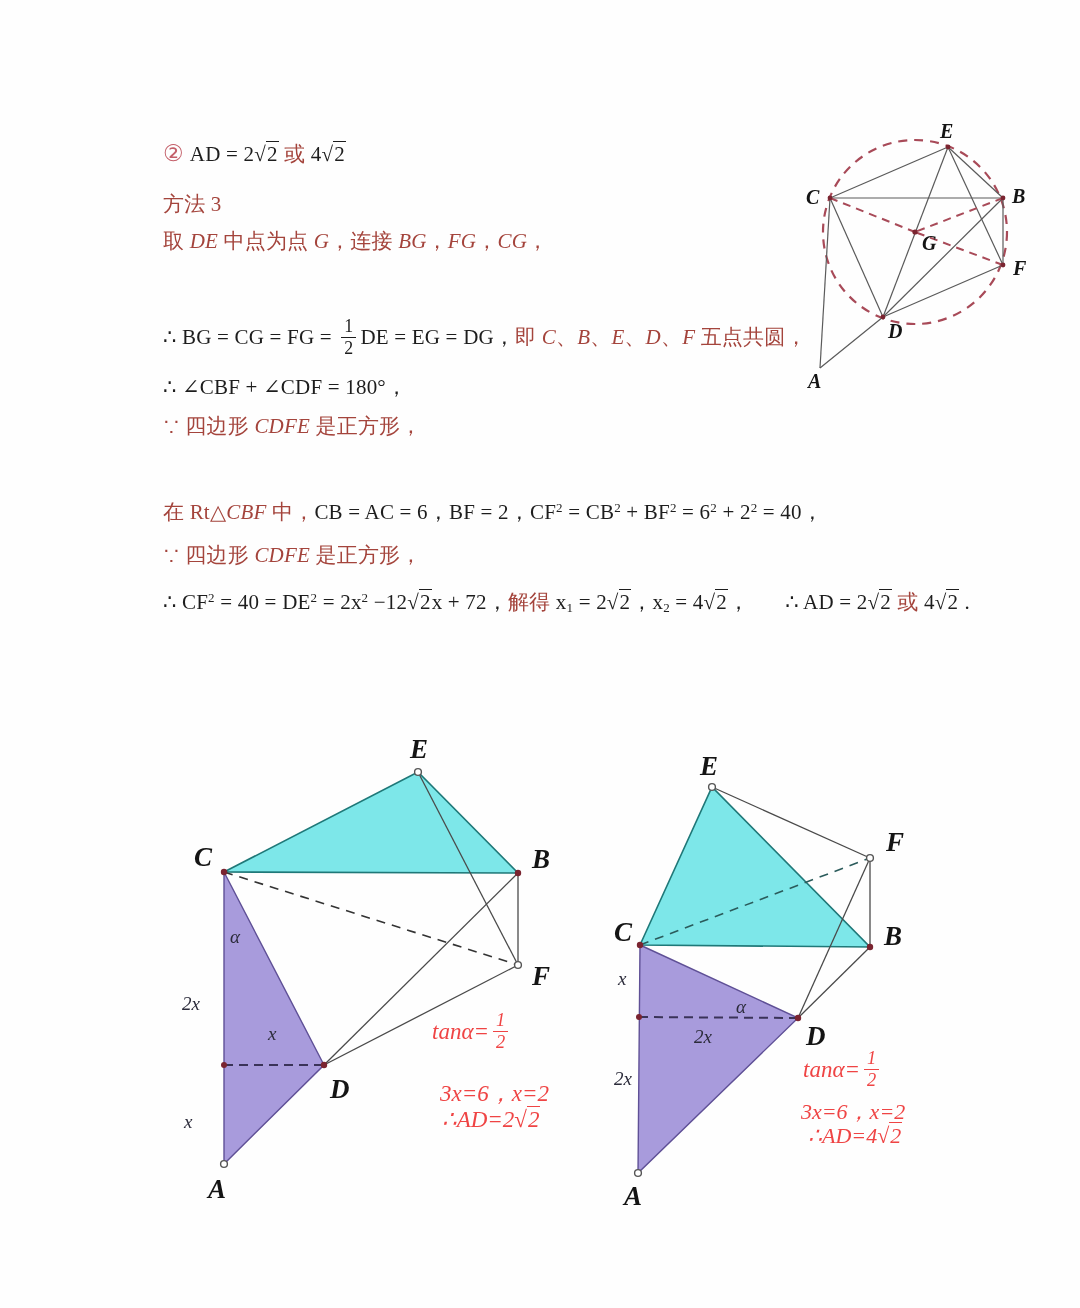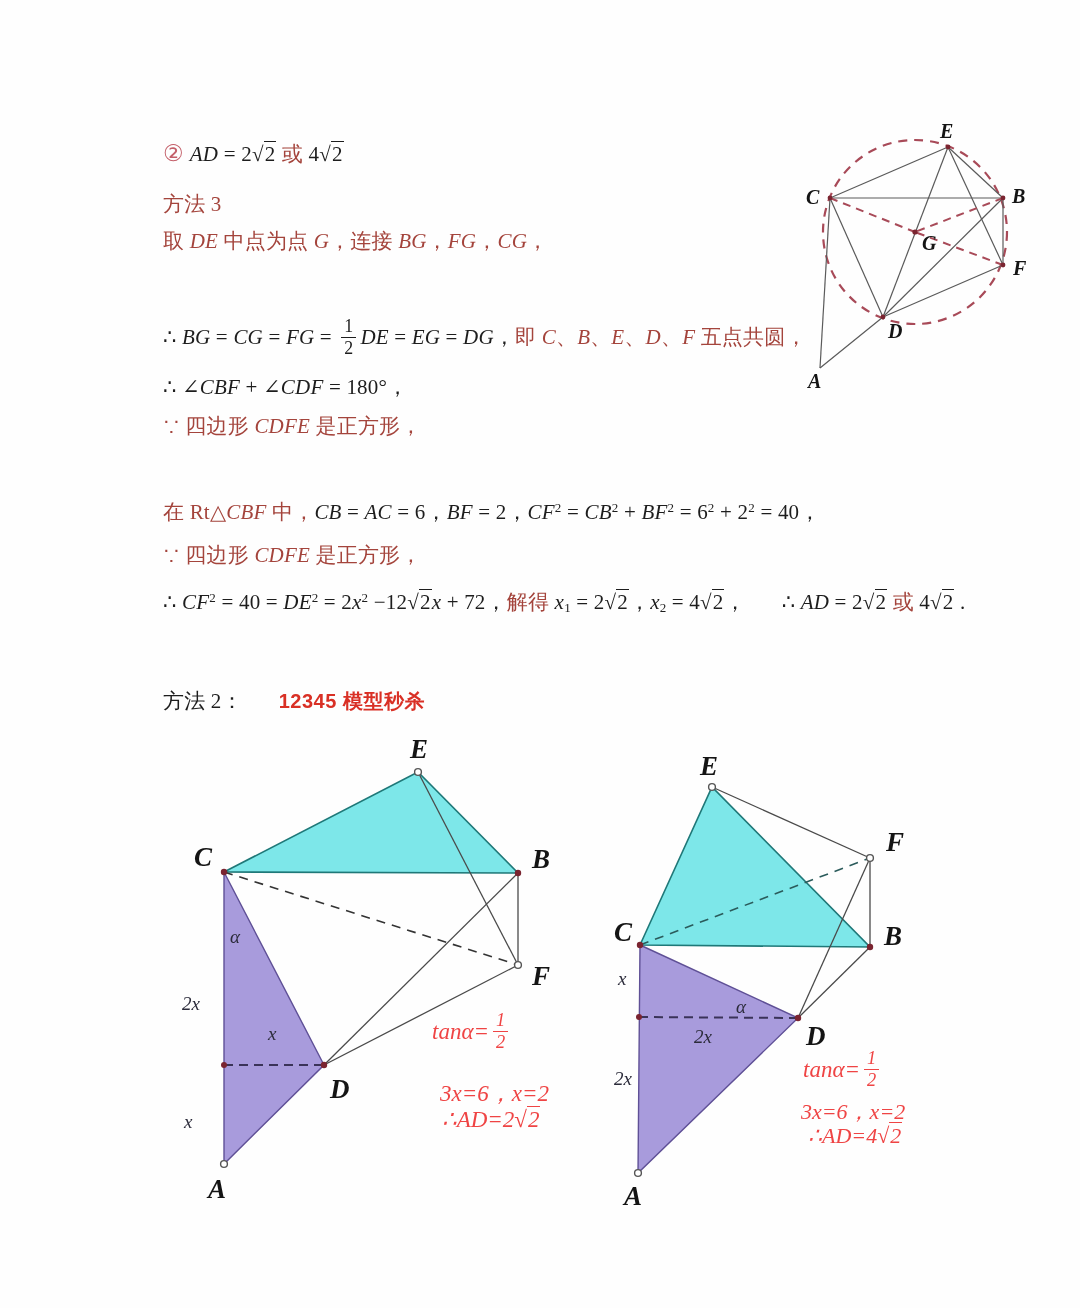--- a/index.html
+++ b/index.html
@@ -1,20 +1,20 @@
 <!DOCTYPE html>
 <html><head>
 <meta charset="utf-8">
 <style>
   html,body{margin:0;padding:0;background:#e9e9e9;}
   .page{position:relative;width:1080px;height:1308px;background:#fefefe;overflow:hidden;
         font-family:"Liberation Serif","DejaVu Serif",serif;color:#1d1d1d;margin:0 auto;}
   .line{position:absolute;left:163px;white-space:nowrap;font-size:21px;letter-spacing:.2px;}
   .line span{white-space:pre;}
-  .mi{font-style:italic;}
+  .mi{}
   .red{color:#a4443c;}
   .redmi{color:#a4443c;font-style:italic;}
   .red2{color:#d93025;font-weight:bold;font-family:"Liberation Sans","DejaVu Sans",sans-serif;font-size:20px;letter-spacing:.5px;}
   .circ{color:#c4606a;font-size:23px;margin-right:6px;}
   .sup{font-size:.62em;position:relative;top:-.55em;}
   .sub{font-size:.62em;position:relative;top:.25em;}
   .gap{display:inline-block;width:36px;}
   .frac{display:inline-flex;flex-direction:column;vertical-align:middle;text-align:center;
         font-size:.85em;line-height:1.15;margin:0 4px;transform:translateY(-2px);}
   .frac .fn{border-bottom:1.4px solid currentColor;padding:0 3px;display:block;}
@@ -37,21 +37,20 @@
   <div class="line" style="top:140px"><span class="circ">②</span><span class="mi">AD</span><span> = 2</span><span class="sqrt"><span class="sign">√</span><span class="rad">2</span></span><span class="red"> 或 </span><span>4</span><span class="sqrt"><span class="sign">√</span><span class="rad">2</span></span></div>
   <div class="line" style="top:190px"><span class="red">方法 3</span></div>
   <div class="line" style="top:227px"><span class="red">取 </span><span class="redmi">DE</span><span class="red"> 中点为点 </span><span class="redmi">G</span><span class="red">，连接 </span><span class="redmi">BG</span><span class="red">，</span><span class="redmi">FG</span><span class="red">，</span><span class="redmi">CG</span><span class="red">，</span></div>
   <div class="line" style="top:318px"><span>∴ </span><span class="mi">BG</span><span> = </span><span class="mi">CG</span><span> = </span><span class="mi">FG</span><span> = </span><span class="frac"><span class="fn">1</span><span class="fd">2</span></span><span class="mi">DE</span><span> = </span><span class="mi">EG</span><span> = </span><span class="mi">DG</span><span>，</span><span class="red">即 </span><span class="redmi">C</span><span class="red">、</span><span class="redmi">B</span><span class="red">、</span><span class="redmi">E</span><span class="red">、</span><span class="redmi">D</span><span class="red">、</span><span class="redmi">F</span><span class="red"> 五点共圆，</span></div>
   <div class="line" style="top:373px"><span>∴ ∠</span><span class="mi">CBF</span><span> + ∠</span><span class="mi">CDF</span><span> = 180°，</span></div>
   <div class="line" style="top:412px"><span class="red">∵ 四边形 </span><span class="redmi">CDFE</span><span class="red"> 是正方形，</span></div>
   <div class="line" style="top:498px"><span class="red">在 Rt△</span><span class="redmi">CBF</span><span class="red"> 中，</span><span class="mi">CB</span><span> = </span><span class="mi">AC</span><span> = 6，</span><span class="mi">BF</span><span> = 2，</span><span class="mi">CF</span><span class="sup">2</span><span> = </span><span class="mi">CB</span><span class="sup">2</span><span> + </span><span class="mi">BF</span><span class="sup">2</span><span> = 6</span><span class="sup">2</span><span> + 2</span><span class="sup">2</span><span> = 40，</span></div>
   <div class="line" style="top:541px"><span class="red">∵ 四边形 </span><span class="redmi">CDFE</span><span class="red"> 是正方形，</span></div>
   <div class="line" style="top:588px"><span>∴ </span><span class="mi">CF</span><span class="sup">2</span><span> = 40 = </span><span class="mi">DE</span><span class="sup">2</span><span> = 2</span><span class="mi">x</span><span class="sup">2</span><span> −12</span><span class="sqrt"><span class="sign">√</span><span class="rad">2</span></span><span class="mi">x</span><span> + 72，</span><span class="red">解得 </span><span class="mi">x</span><span class="sub">1</span><span> = 2</span><span class="sqrt"><span class="sign">√</span><span class="rad">2</span></span><span>，</span><span class="mi">x</span><span class="sub">2</span><span> = 4</span><span class="sqrt"><span class="sign">√</span><span class="rad">2</span></span><span>，</span><span class="gap"> </span><span>∴ </span><span class="mi">AD</span><span> = 2</span><span class="sqrt"><span class="sign">√</span><span class="rad">2</span></span><span class="red"> 或 </span><span>4</span><span class="sqrt"><span class="sign">√</span><span class="rad">2</span></span><span> .</span></div>
 
-  <div class="line" style="top:687px"><span>方法 2：</span><span class="gap"> </span><span class="red2">12345 模型秒杀</span></div>
 
   <div class="diagram" style="left:788px;top:108px;width:276px;height:292px">
     <svg width="276" height="292" viewBox="0 0 276 292">
       <circle cx="127" cy="124" r="92" fill="none" stroke="#a84a58" stroke-width="2.2" stroke-dasharray="9 7"></circle>
       <g stroke="#5a5a5a" stroke-width="1.2">
         <line x1="42" y1="90" x2="160" y2="39"></line>
           <line x1="42" y1="90" x2="215" y2="90"></line>
         <line x1="42" y1="90" x2="95" y2="209"></line>
           <line x1="42" y1="90" x2="32" y2="260"></line>
         <line x1="32" y1="260" x2="95" y2="209"></line>

